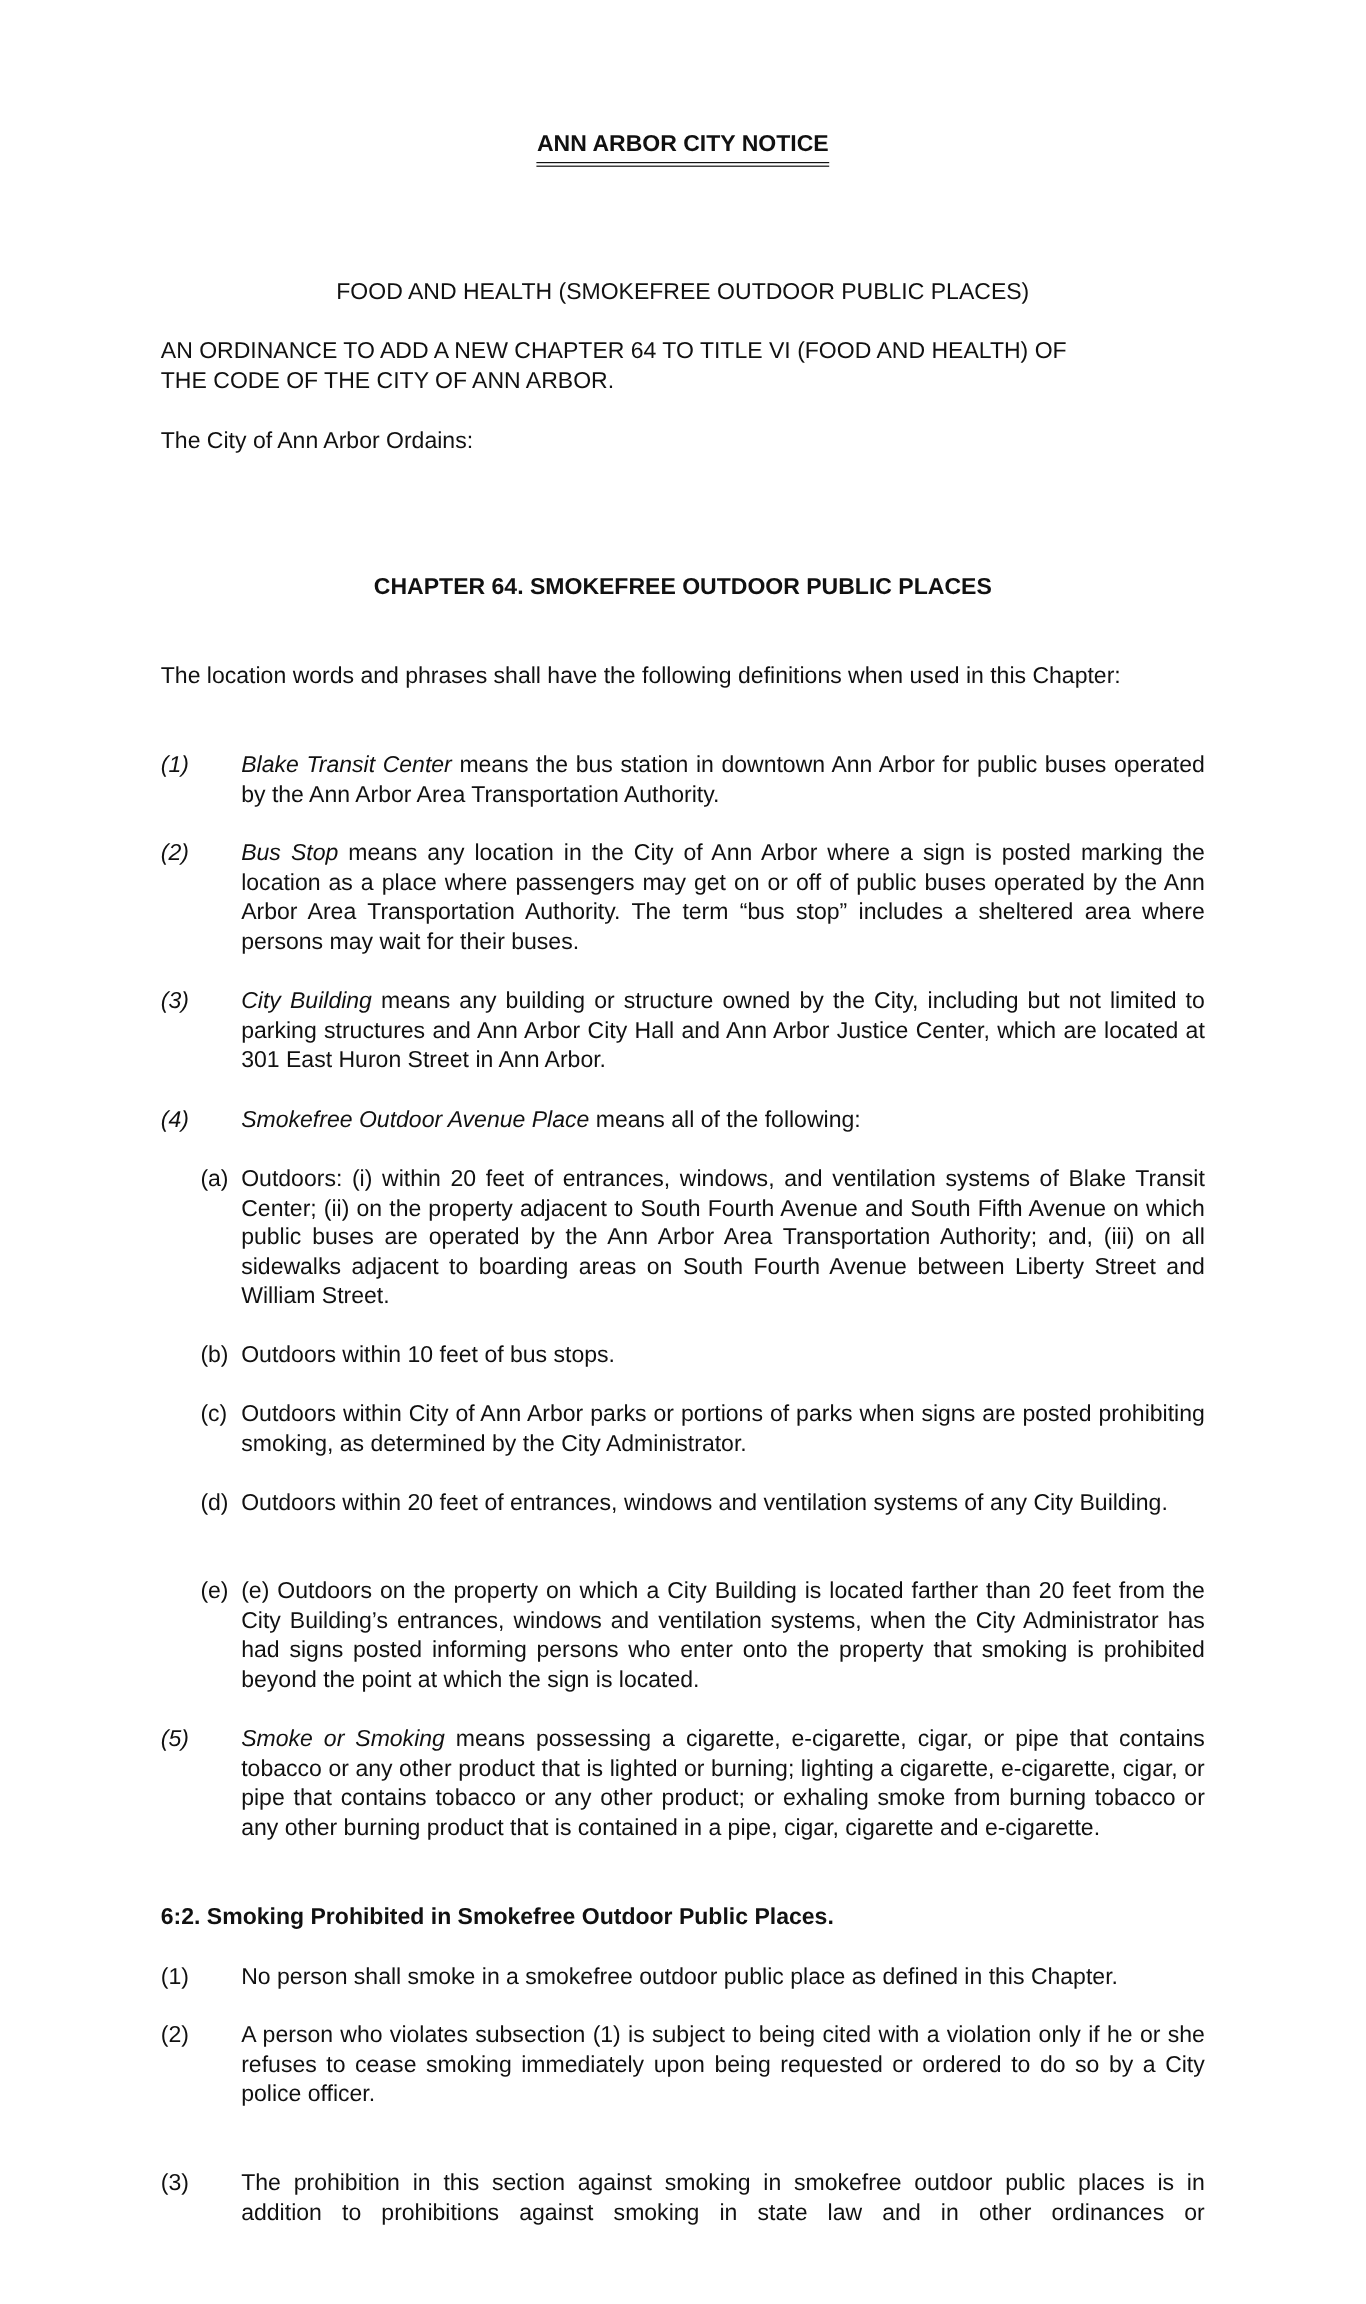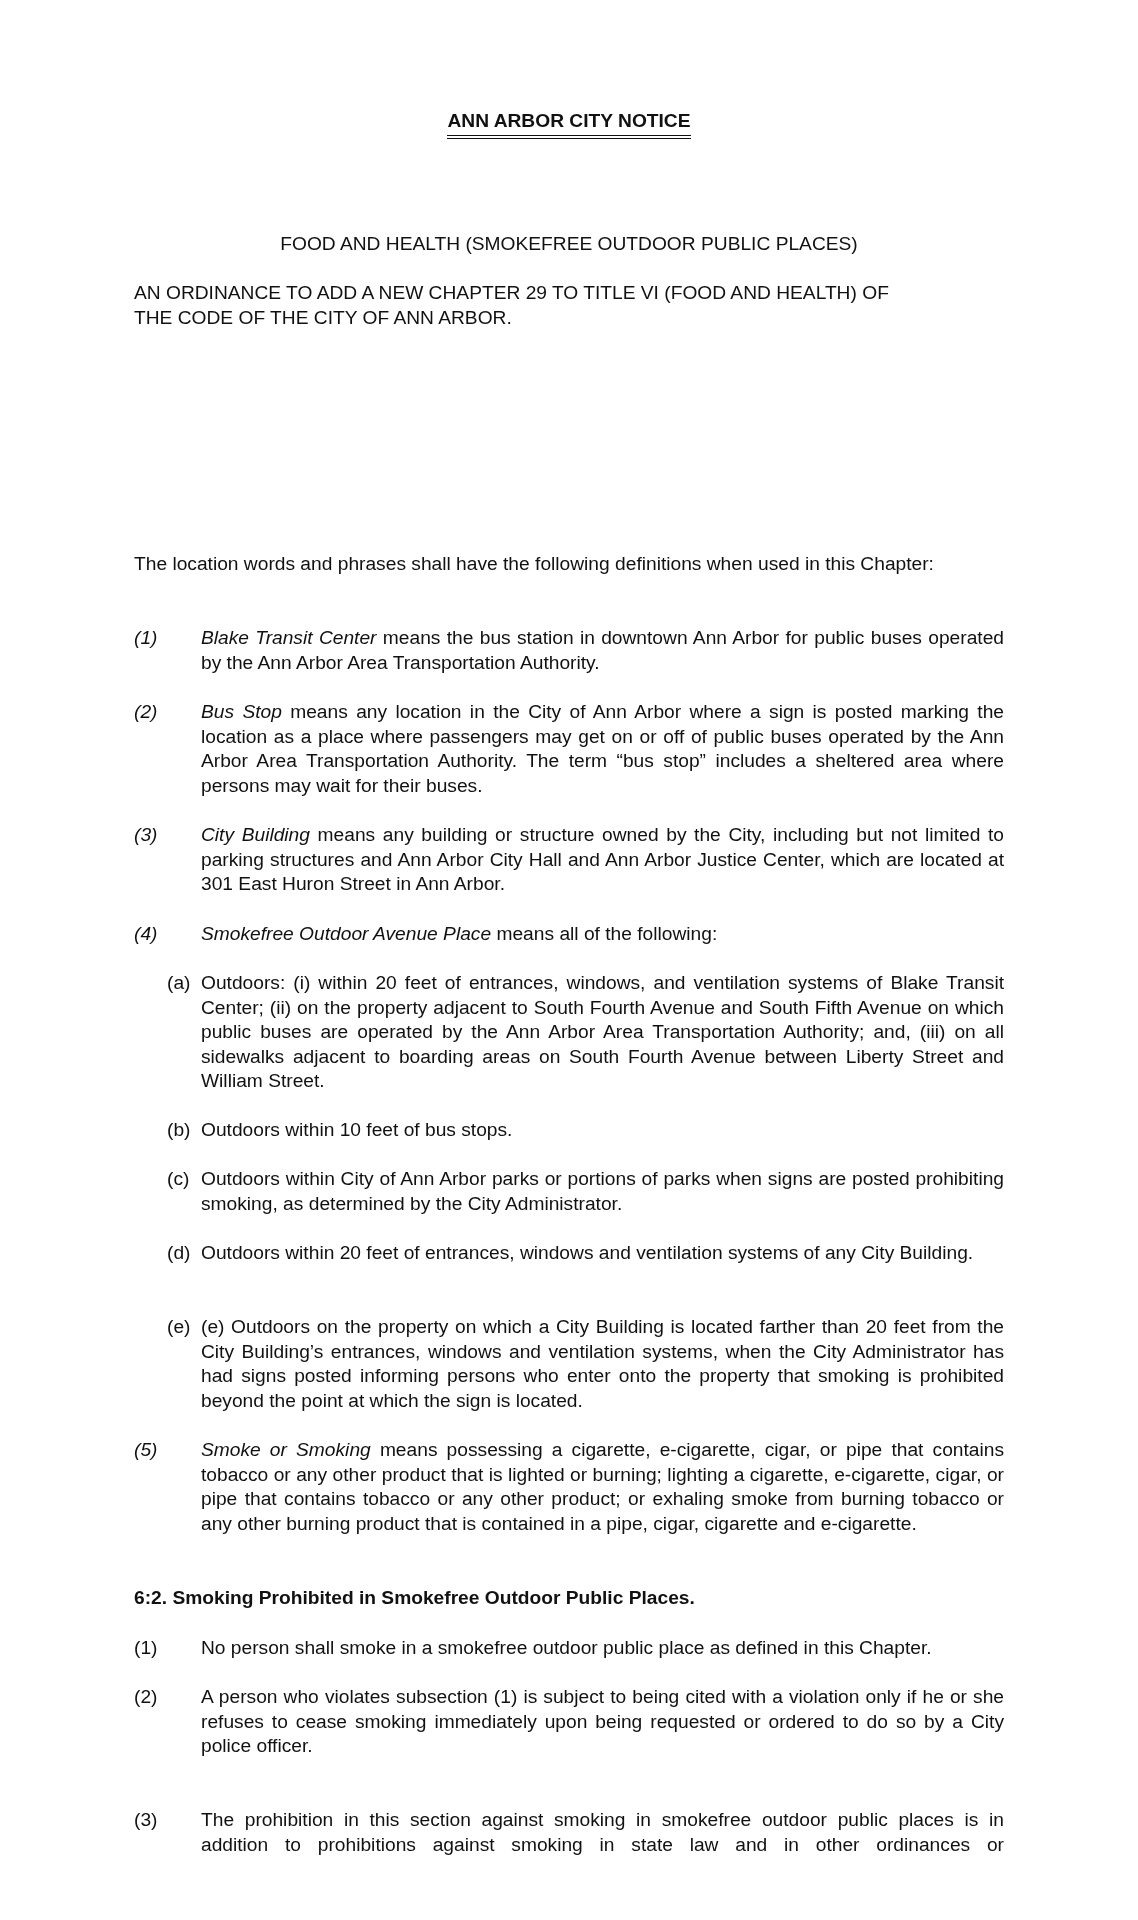--- a/index.html
+++ b/index.html
@@ -25,24 +25,26 @@
 </head>
 <body>
 
 <div class="page">
 
   <div class="ln center" style="top:93px;">
     <span class="title">ANN ARBOR CITY NOTICE</span>
   </div>
   <div class="ln center" style="top:216px;">FOOD AND HEALTH (SMOKEFREE OUTDOOR PUBLIC PLACES)</div>
 
-  <div class="ln body" style="top:265px;">AN ORDINANCE TO ADD A NEW CHAPTER 29 TO TITLE VI (FOOD AND HEALTH) OF</div>
+  <div class="ln body" style="top:265px;">AN ORDINANCE TO ADD A NEW CHAPTER 64 TO TITLE VI (FOOD AND HEALTH) OF</div>
   <div class="ln body" style="top:290px;">THE CODE OF THE CITY OF ANN ARBOR.</div>
+  <div class="ln body" style="top:340px;">The City of Ann Arbor Ordains:</div>
 
 
+  <div class="ln center bold" style="top:462px;">CHAPTER 64. SMOKEFREE OUTDOOR PUBLIC PLACES</div>
 
   <div class="ln body just" style="top:536px;">The location words and phrases shall have the following definitions when used in this Chapter:</div>
 
   <div class="item" style="top:610px;">
     <span class="num it">(1)</span>
     <div class="txt"><span class="it">Blake Transit Center</span><span> means the bus station in downtown Ann Arbor for public buses operated by the Ann Arbor Area Transportation Authority.</span></div>
   </div>
   <div class="item" style="top:684px;">
     <span class="num it">(2)</span>
     <div class="txt"><span class="it">Bus Stop</span><span> means any location in the City of Ann Arbor where a sign is posted marking the location as a place where passengers may get on or off of public buses operated by the Ann Arbor Area Transportation Authority. The term “bus stop” includes a sheltered area where persons may wait for their buses.</span></div>

